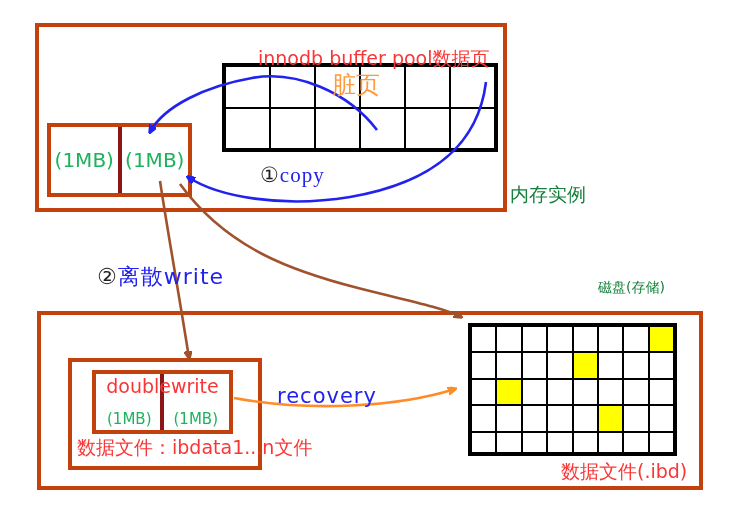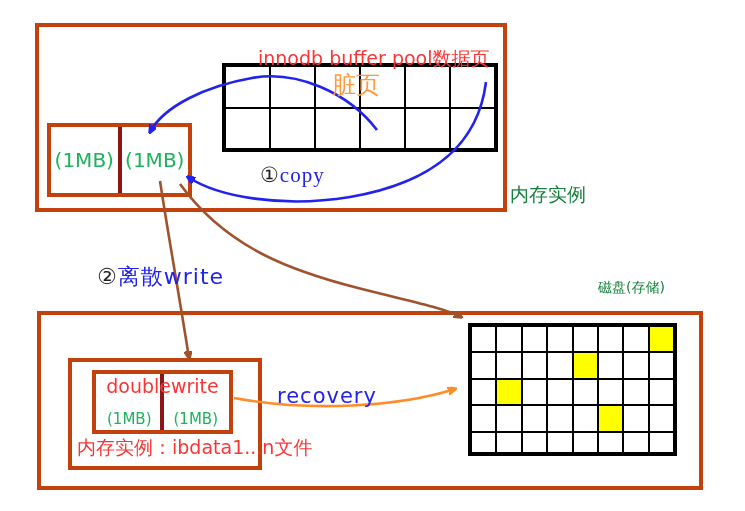--- a/index.html
+++ b/index.html
@@ -156,16 +156,17 @@
 
   <div class="lbl blue step" style="left:97px;top:264px;font-size:22px;">
     <span class="num">②</span><span>离散write</span>
   </div>
 
 
   <div class="lbl black" style="left:598px;top:279px;font-size:14px;">磁盘(存储)</div>
 
   <div class="lbl blue" style="left:277px;top:384px;font-size:21px;letter-spacing:1px;">recovery</div>
 
-  <div class="lbl red" style="left:77px;top:437px;font-size:19px;">内存实例：ibdata1...n文件</div>
+  <div class="lbl red" style="left:77px;top:437px;font-size:19px;">数据文件：ibdata1...n文件</div>
 
+  <div class="lbl red" style="left:561px;top:461px;font-size:19px;">数据文件(.ibd)</div>
 
 </div>
 
 </body></html>

